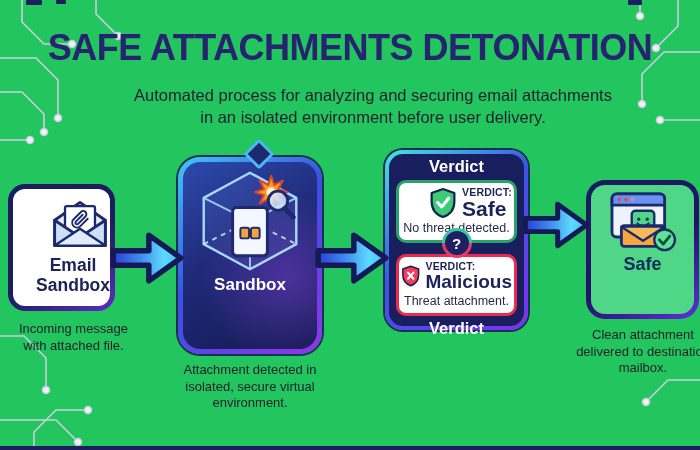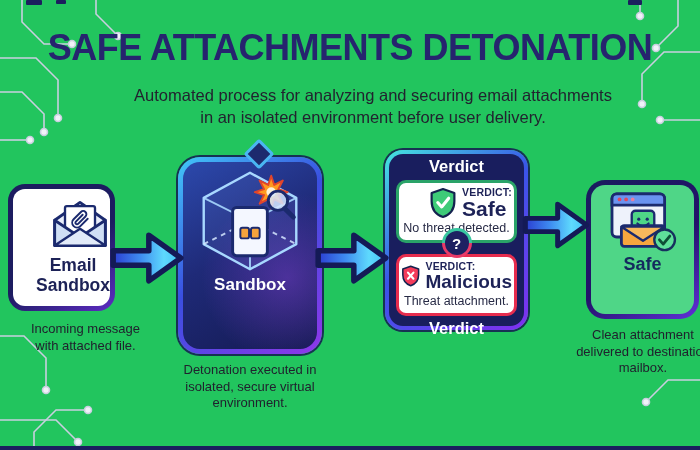--- a/index.html
+++ b/index.html
@@ -37,21 +37,21 @@
     padding:5px; border-radius:17px;
   }
   .card-email {
     width:100%; height:100%; background:#ffffff; border-radius:12px;
     display:flex; flex-direction:column; align-items:flex-end; padding-top:7px;
   }
   .card-email .step-label {
     margin-top:4px; text-align:center; font-size:17.5px; font-weight:800;
     color:#1d2257; line-height:1.12;
   }
-  .caption-email { left:16px; top:321px; width:127px;padding-left:12px; }
+  .caption-email { left:4px; top:321px; width:127px;padding-left:12px; }
 
   
   .frame-sandbox {
     left:178px; top:157px; width:144px; height:197px;
     background:linear-gradient(140deg,#41c8f8 0%,#3a4fe0 45%,#9036ea 100%);
     padding:5px; border-radius:22px;
     box-shadow:0 0 0 2px rgba(20,24,80,0.85);
   }
   .card-sandbox {
     width:100%; height:100%; border-radius:17px;
@@ -234,21 +234,21 @@
         <g>
           <circle cx="87" cy="35" r="10" fill="rgba(214,232,255,0.85)" stroke="#1b2a6e" stroke-width="3"></circle>
           <line x1="94" y1="43" x2="103" y2="52" stroke="#1b2a6e" stroke-width="5" stroke-linecap="round"></line>
         </g>
       </svg>
       <div class="step-label">
         <span>Sandbox</span><br>
       </div>
     </div>
   </div>
-  <div class="caption caption-sandbox">Detonation executed in isolated, secure virtual environment.</div>
+  <div class="caption caption-sandbox">Attachment detected in isolated, secure virtual environment.</div>
 
   <svg class="arrow arrow-2" viewBox="0 0 80 70">
     <defs>
         <linearGradient id="ag2" x1="0" y1="0" x2="1" y2="0">
       <stop offset="0" stop-color="#2b3ed2"></stop>
           <stop offset="0.4" stop-color="#3e8bf0"></stop>
       <stop offset="0.75" stop-color="#5ed9fd"></stop>
           <stop offset="1" stop-color="#43c0f5"></stop>
     </linearGradient>
       </defs>

